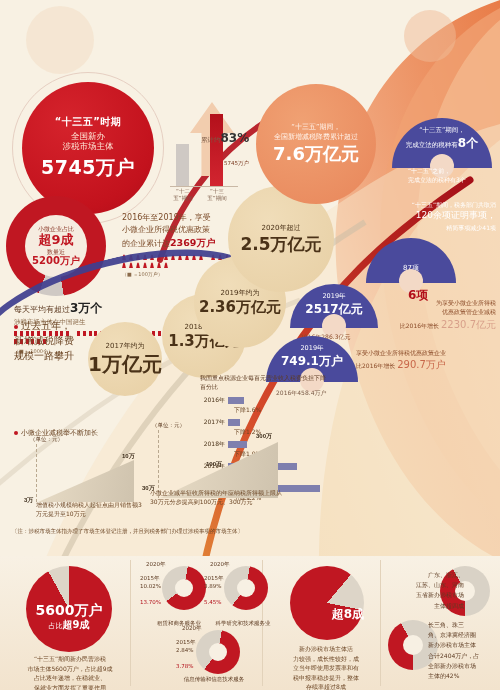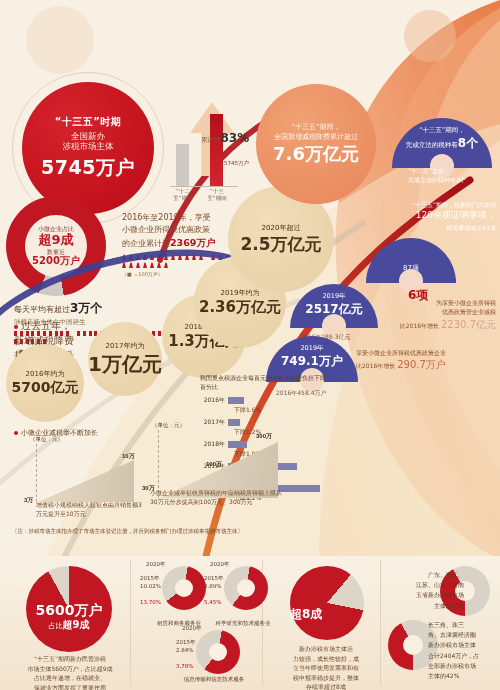--- a/index.html
+++ b/index.html
@@ -169,21 +169,21 @@
 
   
   .dn { position:absolute; width:44px; height:44px; border-radius:50%; }
   .dn .hole { position:absolute; left:13px; top:13px; width:18px; height:18px; border-radius:50%; background:#f7f0e3; }
   .dlabel { position:absolute; font-size:5.5px; color:#5d3b22; line-height:1.5; }
   .dcap { position:absolute; font-size:5.5px; color:#5d3b22; text-align:center; }
 
   
   .pie8 { position:absolute; left:290px; top:566px; width:74px; height:74px; border-radius:50%;
       background:conic-gradient(from 40deg,#ddd5c8 0turn .17turn,#c01722 .17turn 1turn); }
-  .pie8 .lbl { position:absolute; left:0; right:0; top:40px; text-align:left; color:#fff;
+  .pie8 .lbl { position:absolute; left:0; right:0; top:40px; text-align:right; color:#fff;
       font-size:12px; font-weight:bold; }
   .p8txt { position:absolute; left:274px; top:644px; width:104px; font-size:6px; color:#6b4524;
       text-align:center; line-height:1.6; }
 
   
   .dn2 { position:absolute; width:50px; height:50px; border-radius:50%; }
   .dn2 .hole { position:absolute; left:15px; top:15px; width:20px; height:20px; border-radius:50%; background:#f7f0e3; }
   .r1txt { position:absolute; left:392px; top:570px; width:72px; font-size:6px; color:#5d3b22; line-height:1.7; }
   .r2txt { position:absolute; left:428px; top:620px; width:66px; font-size:6px; color:#5d3b22; line-height:1.7; }
 </style>
@@ -285,24 +285,20 @@
     </div>
     <div class="unit">（■ ＝100万户）</div>
   </div>
 
   <div class="blueswoosh"></div>
 
   <div class="note5 cn">
     <span class="reddot"></span><span>过去五年，新增减税降费规模一路攀升</span>
   </div>
 
-  <div class="bc c2016 cn">
-    <div class="yr">2016年约为</div>
-    <div class="vl">5700亿元</div>
-  </div>
   <div class="bc c2017 cn">
     <div class="yr">2017年约为</div>
     <div class="vl">1万亿元</div>
   </div>
   <div class="bc c2018 cn">
     <div class="yr">2018年约为</div>
     <div class="vl">1.3万亿元</div>
   </div>
   <div class="bc c2019 cn">
     <div class="yr">2019年约为</div>

